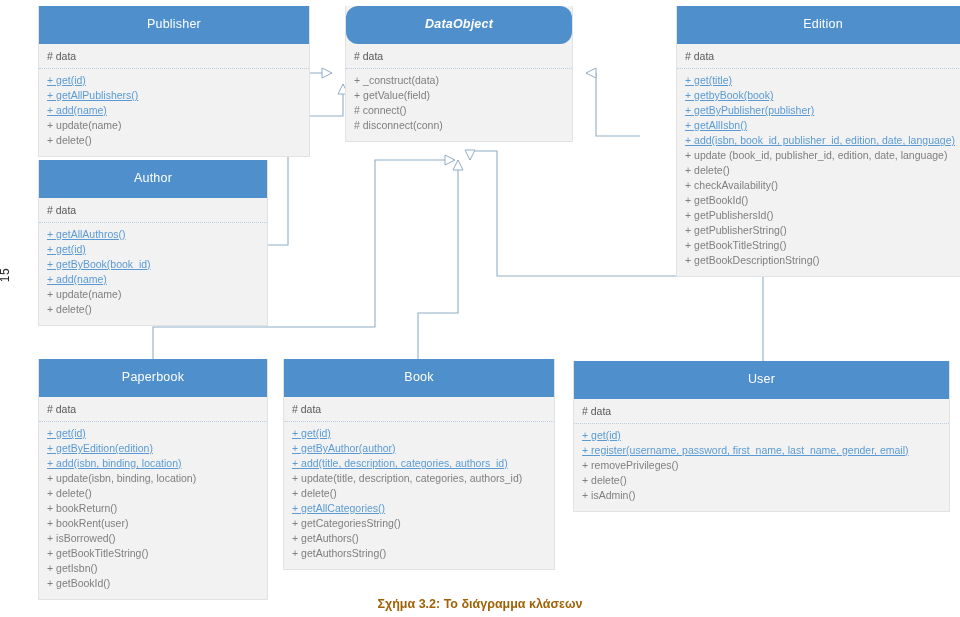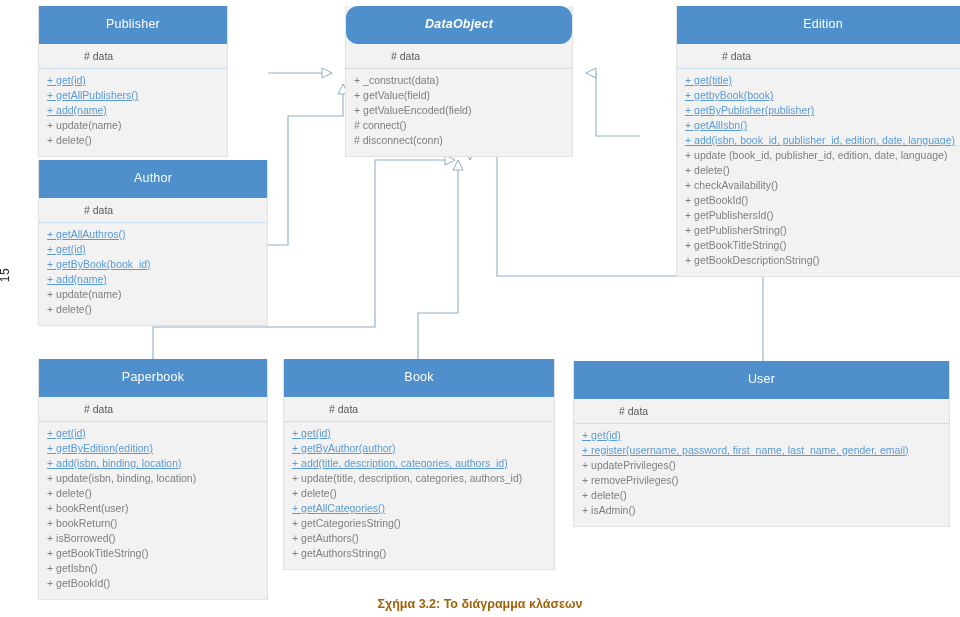--- a/index.html
+++ b/index.html
@@ -57,21 +57,21 @@
   }
   .uml-ops {
     padding: 4px 8px 8px 8px;
   }
   .uml-row {
     font-size: 10.5px;
     line-height: 15px;
     color: #595959;
     white-space: nowrap;
   }
-  .uml-attrs .uml-row { color: #595959; margin-left: 37px; }
+  .uml-attrs .uml-row { color: #595959; }
   .uml-ops .uml-row.link {
     color: #5B9BD5;
     text-decoration: underline;
   }
   .uml-ops .uml-row.plain {
     color: #7F7F7F;
   }
 
   
   #page-number {
@@ -122,21 +122,21 @@
       <path d="M640,136 L596,136 L596,73 L586,73" marker-end="url(#hollow-tri-left)"></path>
 
       <path d="M153,359 L153,327 L375,327 L375,160 L455,160" marker-end="url(#hollow-tri-right)"></path>
 
       <path d="M418,359 L418,313 L458,313 L458,160" marker-end="url(#hollow-tri-up)"></path>
 
       <path d="M763,361 L763,276 L497,276 L497,151 L470,151 L470,160" marker-end="url(#hollow-tri-up)"></path>
     </g>
   </svg>
 
-  <div class="uml-class" style="left:38px; top:6px; width:190px;">
+  <div class="uml-class" style="left:38px; top:6px; width:272px;">
     <div class="uml-header">Publisher</div>
     <div class="uml-attrs">
       <div class="uml-row"># data</div>
     </div>
     <div class="uml-ops">
       <div class="uml-row link">+ get(id)</div>
       <div class="uml-row link">+ getAllPublishers()</div>
       <div class="uml-row link">+ add(name)</div>
       <div class="uml-row plain">+ update(name)</div>
       <div class="uml-row plain">+ delete()</div>
@@ -144,21 +144,20 @@
   </div>
 
   <div class="uml-class" style="left:345px; top:6px; width:228px;">
     <div class="uml-header abstract">DataObject</div>
     <div class="uml-attrs">
       <div class="uml-row"># data</div>
     </div>
     <div class="uml-ops">
       <div class="uml-row plain">+ _construct(data)</div>
       <div class="uml-row plain">+ getValue(field)</div>
-      <div class="uml-row plain">+ getValueEncoded(field)</div>
       <div class="uml-row plain"># connect()</div>
       <div class="uml-row plain"># disconnect(conn)</div>
     </div>
   </div>
 
   <div class="uml-class" style="left:676px; top:6px; width:294px;">
     <div class="uml-header">Edition</div>
     <div class="uml-attrs">
       <div class="uml-row"># data</div>
     </div>
@@ -198,22 +197,22 @@
     <div class="uml-header">Paperbook</div>
     <div class="uml-attrs">
       <div class="uml-row"># data</div>
     </div>
     <div class="uml-ops">
       <div class="uml-row link">+ get(id)</div>
       <div class="uml-row link">+ getByEdition(edition)</div>
       <div class="uml-row link">+ add(isbn, binding, location)</div>
       <div class="uml-row plain">+ update(isbn, binding, location)</div>
       <div class="uml-row plain">+ delete()</div>
+      <div class="uml-row plain">+ bookReturn()</div>
       <div class="uml-row plain">+ bookRent(user)</div>
-      <div class="uml-row plain">+ bookReturn()</div>
       <div class="uml-row plain">+ isBorrowed()</div>
       <div class="uml-row plain">+ getBookTitleString()</div>
       <div class="uml-row plain">+ getIsbn()</div>
       <div class="uml-row plain">+ getBookId()</div>
     </div>
   </div>
 
   <div class="uml-class" style="left:283px; top:359px; width:272px;">
     <div class="uml-header">Book</div>
     <div class="uml-attrs">
@@ -233,21 +232,20 @@
   </div>
 
   <div class="uml-class" style="left:573px; top:361px; width:377px;">
     <div class="uml-header">User</div>
     <div class="uml-attrs">
       <div class="uml-row"># data</div>
     </div>
     <div class="uml-ops">
       <div class="uml-row link">+ get(id)</div>
       <div class="uml-row link">+ register(username, password, first_name, last_name, gender, email)</div>
-      <div class="uml-row plain">+ updatePrivileges()</div>
       <div class="uml-row plain">+ removePrivileges()</div>
       <div class="uml-row plain">+ delete()</div>
       <div class="uml-row plain">+ isAdmin()</div>
     </div>
   </div>
 
   <div id="page-number">15</div>
 
   <div id="figure-caption">Σχήμα 3.2: Το διάγραμμα κλάσεων</div>
 

